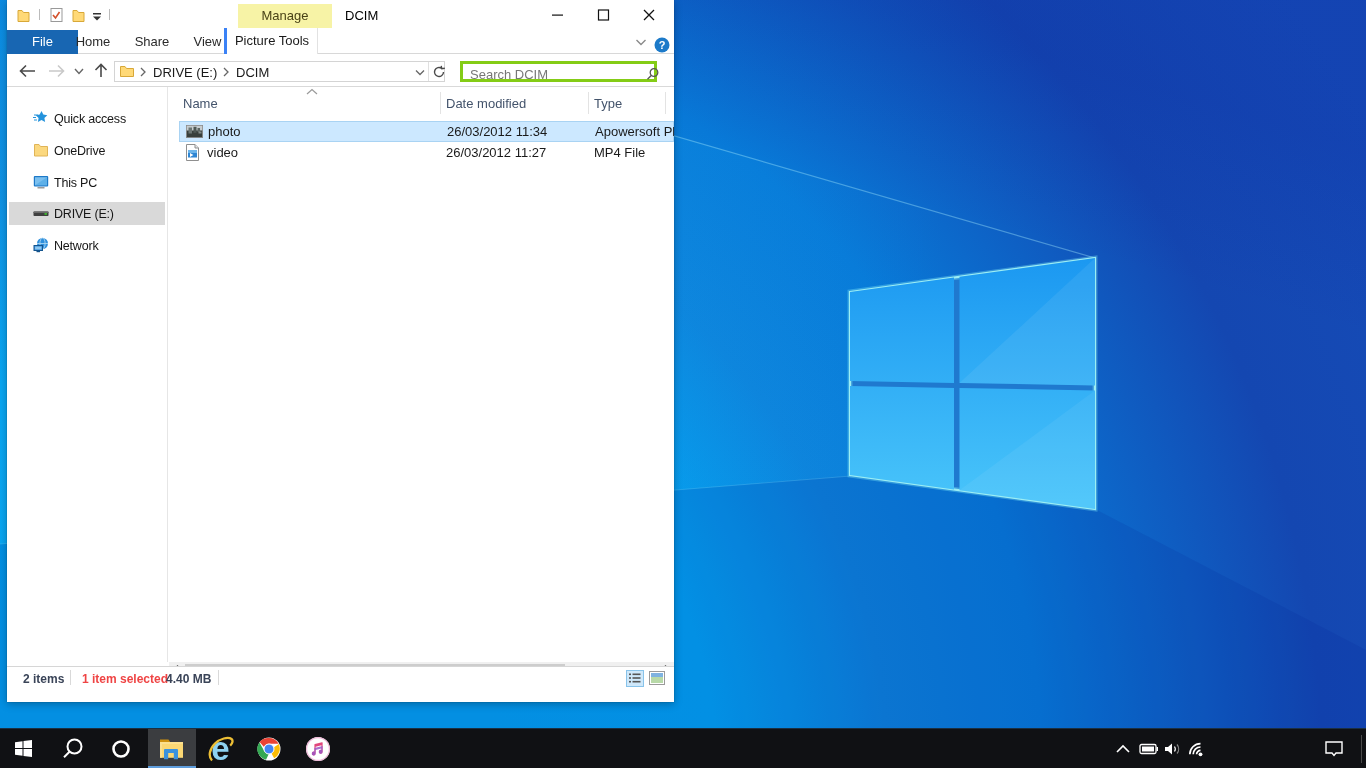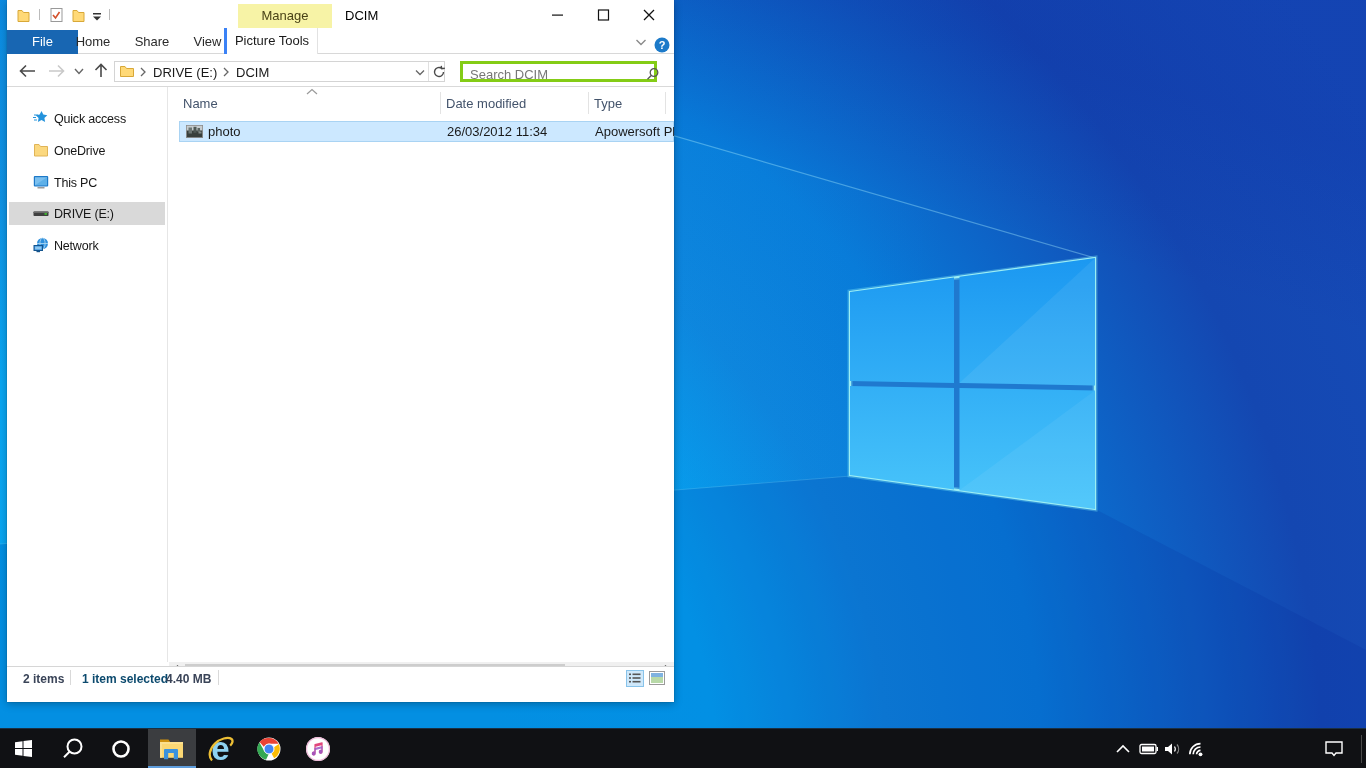--- a/index.html
+++ b/index.html
@@ -230,36 +230,48 @@
           <rect x="2.5" y="2.5" width="3.5" height="6" fill="#6c7674"></rect>
           <rect x="7.5" y="1.8" width="3" height="6" fill="#4e5855"></rect>
           <rect x="11.5" y="3" width="2.5" height="4" fill="#5c6663"></rect>
           <rect x="12.5" y="6.5" width="3" height="2" fill="#848c89"></rect>
         </svg>
         <div class="cell" style="left:28px;top:2px;">photo</div>
         <div class="cell" style="left:267px;top:2px;">26/03/2012 11:34</div>
         <div class="cell" style="left:415px;top:2px;">Apowersoft Pho</div>
       </div>
 
+      <div class="abs" style="left:10px;top:56px;width:495px;height:21px;">
+        <svg class="abs" style="left:7px;top:1px" width="13" height="17" viewBox="0 0 13 17">
+          <path d="M0.5,0.5 L9,0.5 L12.5,4 L12.5,16.5 L0.5,16.5 Z" fill="#fff" stroke="#8f8f8f" stroke-width="1"></path>
+          <path d="M9,0.5 L9,4 L12.5,4" fill="#e8e8e8" stroke="#8f8f8f" stroke-width="1"></path>
+          <rect x="2" y="6" width="9" height="7.5" fill="#2f86d3"></rect>
+          <rect x="2" y="6" width="9" height="3" fill="#6db5ea"></rect>
+          <path d="M4,9 l3.4,2 -3.4,2 Z" fill="#fff"></path>
+        </svg>
+        <div class="cell" style="left:28px;top:2px;">video</div>
+        <div class="cell" style="left:267px;top:2px;">26/03/2012 11:27</div>
+        <div class="cell" style="left:415px;top:2px;">MP4 File</div>
+      </div>
     </div>
 
     <div id="hscroll">
       <svg class="abs" style="left:0;top:0" width="15" height="15" viewBox="0 0 15 15">
           <path d="M9,3.5 L5,7.5 L9,11.5" fill="none" stroke="#505050" stroke-width="1.4"></path>
         </svg>
       <div class="abs" style="left:16px;top:2px;width:380px;height:11px;background:#cdcdcd;"></div>
       <svg class="abs" style="left:490px;top:0" width="15" height="15" viewBox="0 0 15 15">
           <path d="M6,3.5 L10,7.5 L6,11.5" fill="none" stroke="#505050" stroke-width="1.4"></path>
         </svg>
     </div>
 
     <div id="statusbar">
       <div class="abs" style="left:16px;top:5px;font-size:12px;color:#3a4458;">2 items</div>
       <div class="stsep" style="left:63px;"></div>
-      <div class="abs" style="left:75px;top:5px;font-size:12px;color:#0c4a6e;">1 item selected</div>
+      <div class="abs" style="left:75px;top:5px;font-size:12px;color:#ef4444;">1 item selected</div>
       <div class="abs" style="left:159px;top:5px;font-size:12px;color:#3a4458;">4.40 MB</div>
       <div class="stsep" style="left:211px;"></div>
 
       <div class="abs" style="left:619px;top:3px;width:18px;height:17px;background:#cfe8fa;border:1px solid #88c3ea;">
         <svg class="abs" style="left:2px;top:2px" width="12" height="11" viewBox="0 0 12 11">
           <rect x="0" y="0.5" width="2" height="1.6" fill="#555"></rect>
             <rect x="3.5" y="0.5" width="8" height="1.6" fill="#555"></rect>
           <rect x="0" y="4.2" width="2" height="1.6" fill="#555"></rect>
             <rect x="3.5" y="4.2" width="8" height="1.6" fill="#555"></rect>
           <rect x="0" y="7.9" width="2" height="1.6" fill="#555"></rect>

